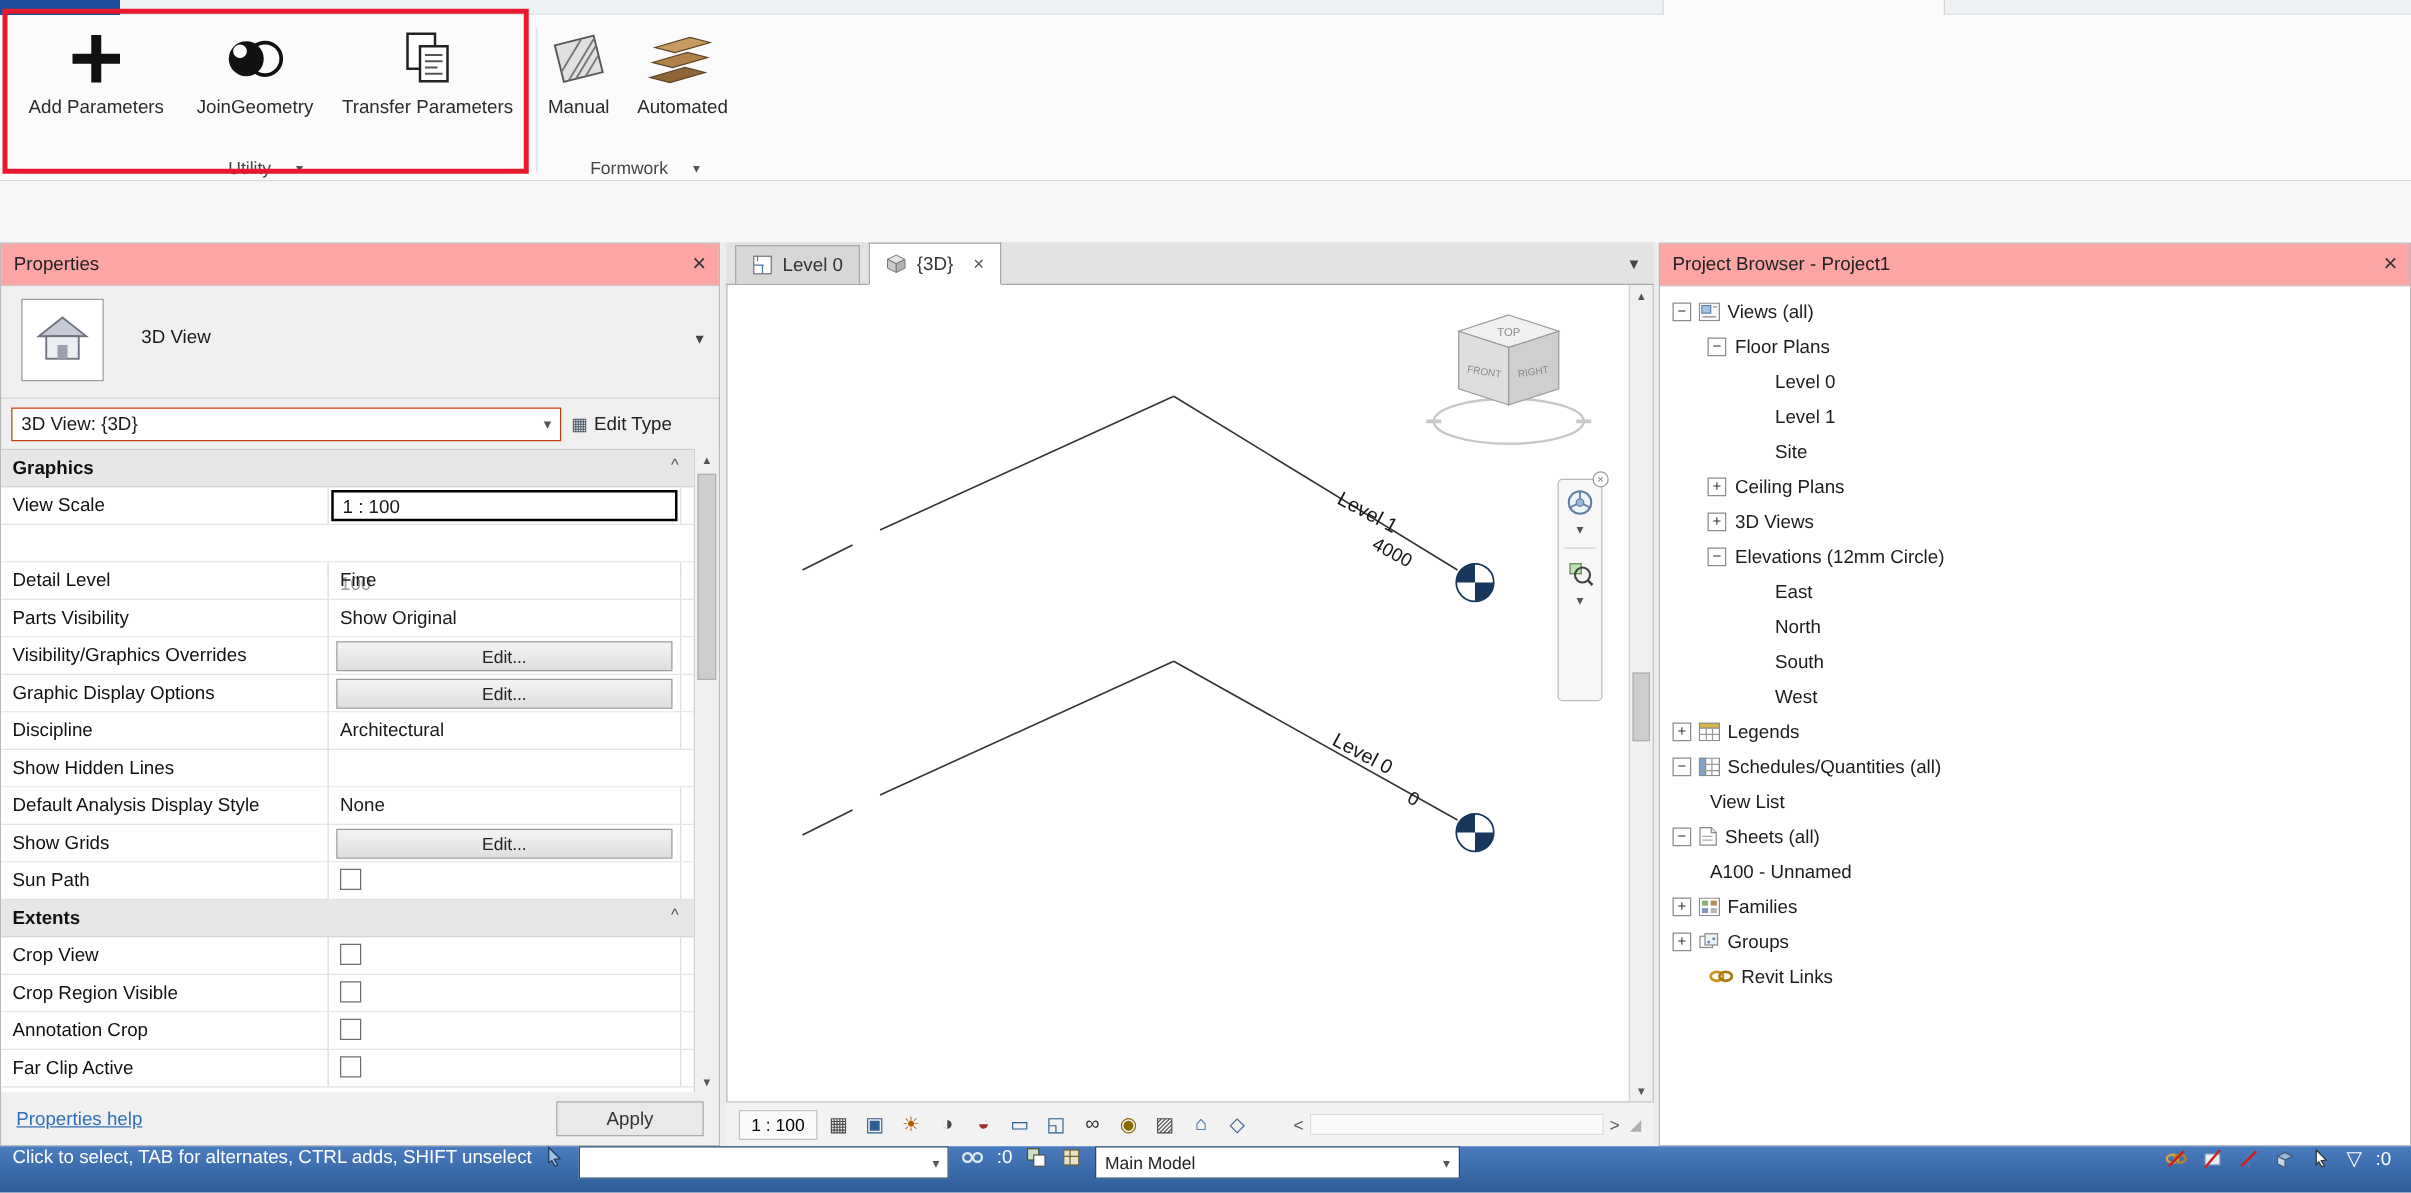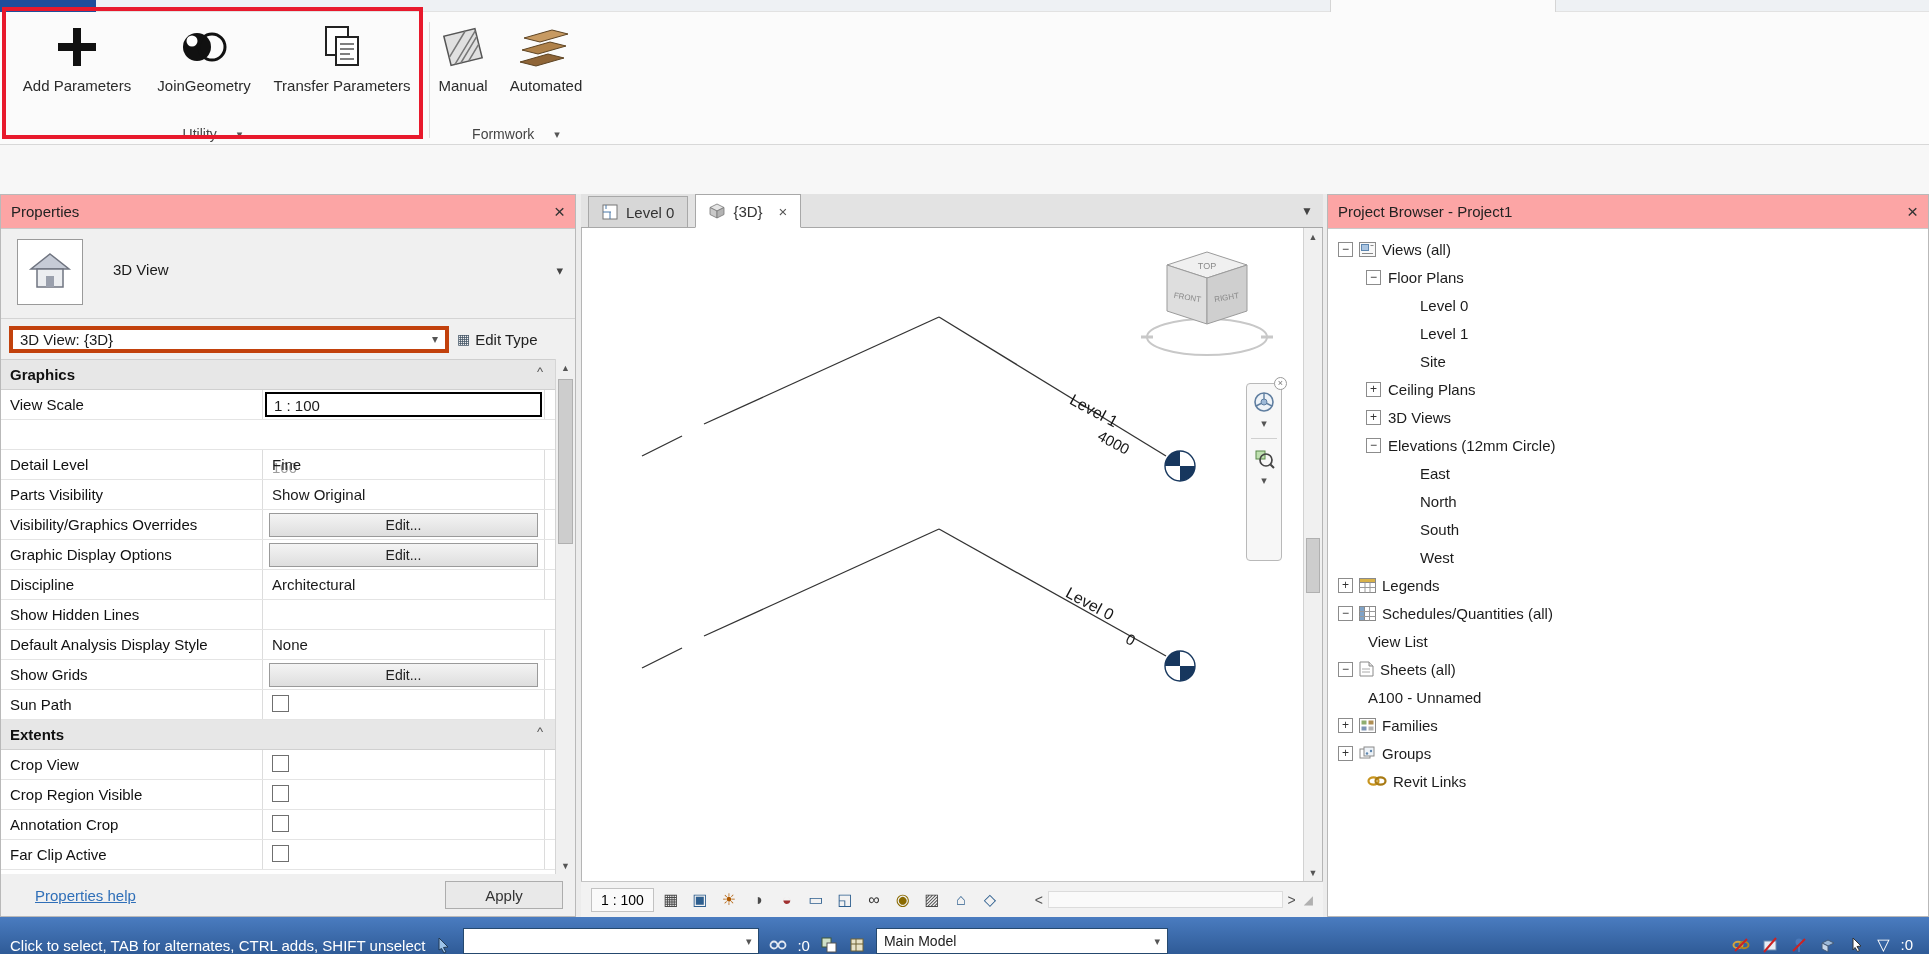--- a/index.html
+++ b/index.html
@@ -34,21 +34,21 @@
   .panel-header { height:34px; background:#fca5a5; border-bottom:1px solid #c9c9c9; display:flex; align-items:center; padding:0 10px; font-size:15px; color:#222; }
   .panel-close { margin-left:auto; font-size:19px; color:#333; line-height:1; cursor:default; }
 
   
   #properties-panel { position:absolute; left:0; top:194px; width:576px; height:723px; background:#f0f0f0; border:1px solid #b9b9b9; }
   #type-selector { position:absolute; left:0; top:34px; width:100%; height:90px; background:#f0f0f0; border-bottom:1px solid #d4d4d4; }
   #type-icon-box { position:absolute; left:16px; top:10px; width:66px; height:66px; background:#fff; border:1px solid #9a9a9a; display:flex; align-items:center; justify-content:center; }
   #type-label { position:absolute; left:112px; top:32px; }
   #type-dd { position:absolute; right:12px; top:34px; color:#444; font-size:13px; }
   #selector-row { position:absolute; left:0; top:124px; width:100%; height:40px; display:flex; align-items:center; padding:0 8px; gap:8px; }
-  #type-combo { flex:0 0 440px; height:27px; background:#fff; border:4px solid #c2410c; display:flex; align-items:center; padding:0 7px; font-size:15px; }
+  #type-combo { flex:0 0 440px; height:27px; background:#fff; border:1px solid #c2410c; display:flex; align-items:center; padding:0 7px; font-size:15px; }
   #type-combo .dd { margin-left:auto; color:#555; font-size:12px; }
   #edit-type-btn { display:flex; align-items:center; gap:5px; font-size:15px; color:#222; background:none; border:none; font-family:inherit; }
   #edit-type-btn .grid-glyph { color:#456; font-size:14px; }
 
   #prop-grid { position:absolute; left:0; top:164px; width:554px; bottom:42px; background:#fff; overflow:hidden; border-top:1px solid #cfcfcf; }
   .prow { height:30px; display:flex; border-bottom:1px solid #e4e4e4; background:#fff; font-size:15px; }
   .plabel { width:262px; padding:6px 4px 0 9px; border-right:1px solid #dcdcdc; color:#111; white-space:nowrap; overflow:hidden; }
   .pcell { flex:1; position:relative; padding:6px 4px 0 9px; border-right:1px solid #dcdcdc; }
   .sliver { width:10px; }
   .prow.section { background:#e7e7e7; border-bottom:1px solid #d0d0d0; }
@@ -57,21 +57,21 @@
   .selected-val { position:absolute; left:2px; top:2px; right:2px; bottom:2px; border:2px solid var(--selection_border); background:#fff; padding:3px 0 0 7px; }
   .editbtn { position:absolute; left:6px; right:6px; top:3px; height:24px; background:linear-gradient(#f4f4f4,#dedede); border:1px solid #9a9a9a; font-size:14px; font-family:inherit; color:#222; }
   .checkbox { position:absolute; left:9px; top:5px; width:17px; height:17px; background:#fff; border:1px solid #6f6f6f; }
   .prow.disabled .plabel, .prow.disabled .pcell { color:#9c9c9c;margin-top:33px; }
 
   #prop-scroll { position:absolute; right:0; top:164px; width:20px; bottom:42px; background:#f0f0f0; border-left:1px solid #d5d5d5; }
   .scr-arrow { position:absolute; left:0; width:100%; height:17px; display:flex; align-items:center; justify-content:center; font-size:9px; color:#555; }
   #prop-thumb { position:absolute; left:2px; right:2px; top:20px; height:165px; background:#cdcdcd; border:1px solid #b0b0b0; }
 
   #prop-footer { position:absolute; left:0; bottom:0; width:100%; height:42px; display:flex; align-items:center; padding:0 12px; background:#f0f0f0; }
-  #props-help { color:var(--help_link_blue); text-decoration:underline;margin-left:22px; }
+  #props-help { color:var(--help_link_blue); text-decoration:underline; }
   #apply-btn { margin-left:auto; width:118px; height:28px; background:#e9e9e9; border:1px solid #adadad; font-size:15px; color:#333; font-family:inherit; }
 
   
   #drawing-area { position:absolute; left:581px; top:194px; width:742px; height:723px; background:#e3e3e3; }
   #tab-bar { position:relative; height:34px; background:#e3e3e3; border-bottom:1px solid #a8a8a8; display:flex; align-items:flex-end; }
   .dtab { height:31px; display:flex; align-items:center; gap:8px; padding:0 13px; font-size:15px; border:1px solid #a8a8a8; border-bottom:none; margin-left:7px; background:#d7d7d7; color:#333; position:relative; }
   .dtab.active { background:#fff; height:34px; z-index:2; border-bottom:1px solid #fff; margin-bottom:-1px; }
   .tab-close { font-size:15px; color:#555; margin-left:8px; }
   #tabbar-dd { position:absolute; right:10px; bottom:9px; color:#444; font-size:12px; }
 
@@ -103,21 +103,21 @@
   .i0 .exp { margin-left:10px; }
   .i1 .exp { margin-left:38px; }
   .ticon { margin:0 6px; flex:0 0 auto; display:flex; align-items:center; }
   .tlabel { white-space:nowrap; }
   .noicon .tlabel { margin-left:7px; }
   .r2 { padding-left:92px; }
   .r1l { padding-left:40px; }
   .r0l { padding-left:33px; }
 
   
-  #status-bar { position:absolute; left:0; top:917px; width:1929px; height:37px; background:linear-gradient(var(--status_blue), var(--status_blue_dark)); display:flex; align-items:flex-end; padding:0 10px; gap:10px; color:#fff; font-size:15px; }
+  #status-bar { position:absolute; left:0; top:917px; width:1929px; height:37px; background:linear-gradient(var(--status_blue), var(--status_blue_dark)); display:flex; align-items:flex-start; padding:0 10px; gap:10px; color:#fff; font-size:15px; }
   .sb-combo { height:26px; background:#fff; border:1px solid #25496f; color:#222; display:flex; align-items:center; padding:0 7px; font-size:14px; }
   #workset-combo { width:296px; }
   #design-combo { width:292px; }
   .sb-dd { margin-left:auto; color:#555; font-size:11px; }
   .sb-icon { flex:0 0 auto; display:flex; align-items:center; }
   #sb-right { margin-left:auto; display:flex; align-items:center; gap:11px; padding-right:6px; }
   .sb-count { color:#fff; }
   #filter-funnel { font-size:16px; color:#fff; }
 </style>
 </head>

